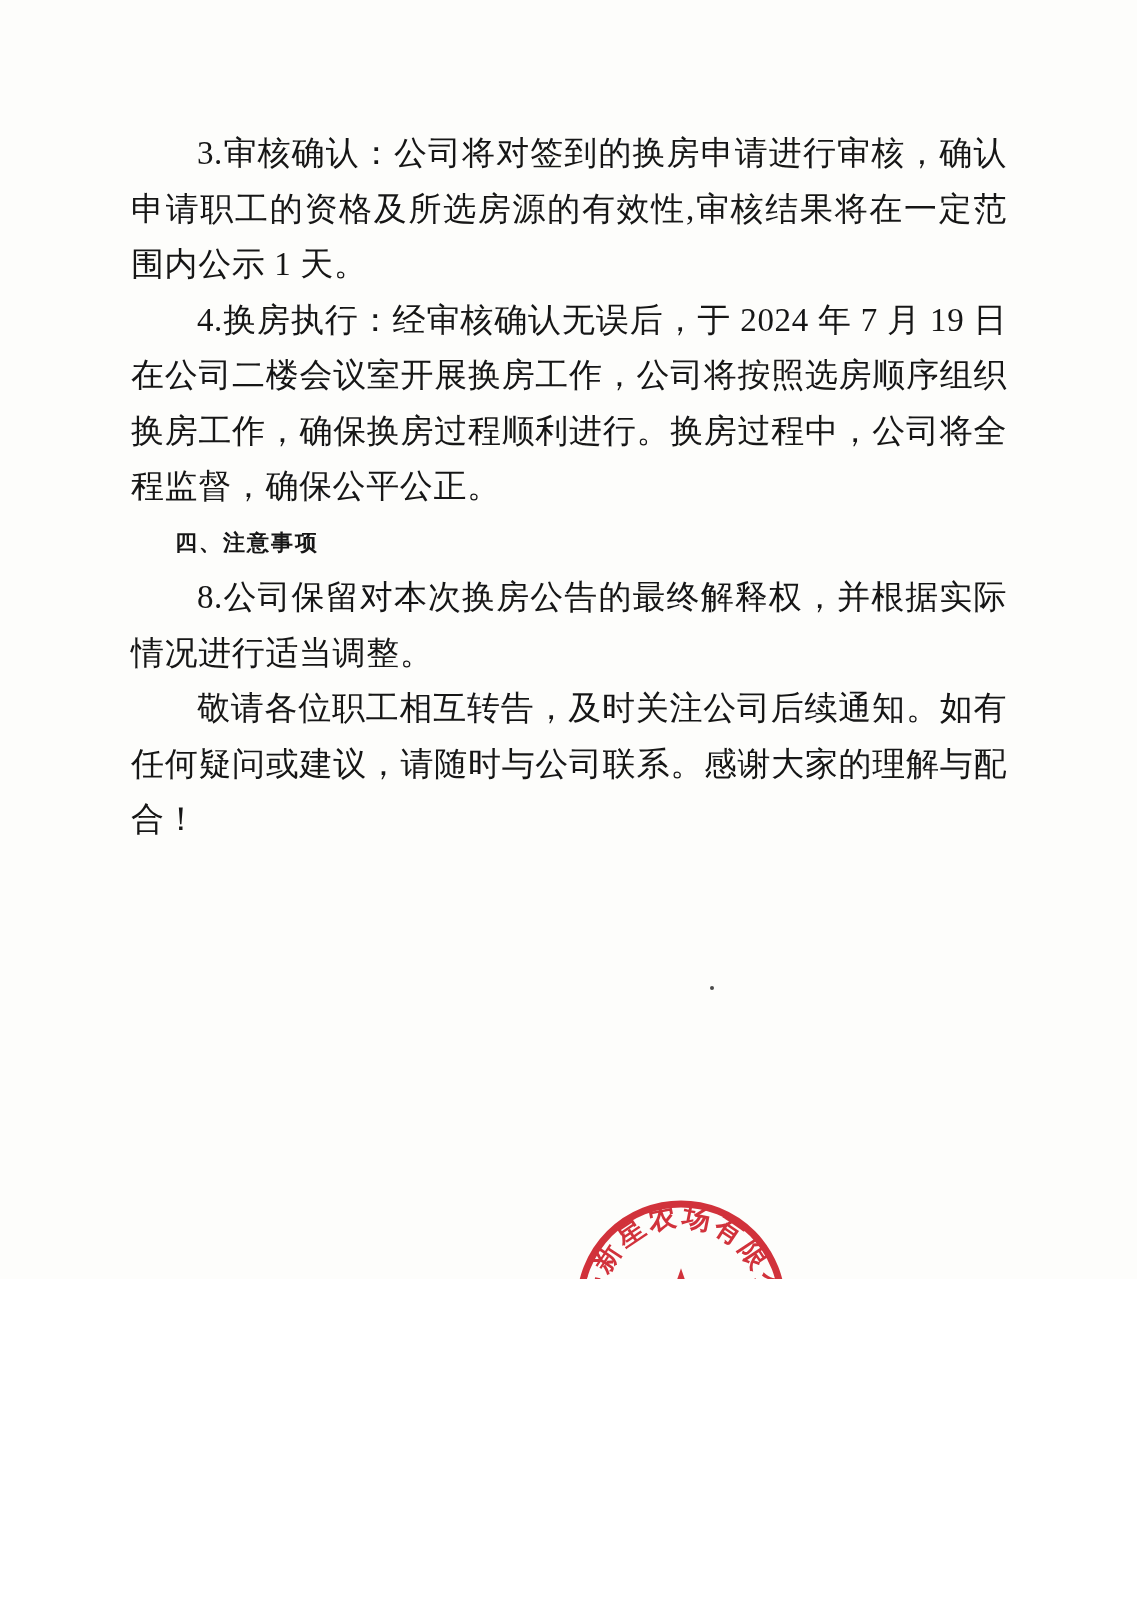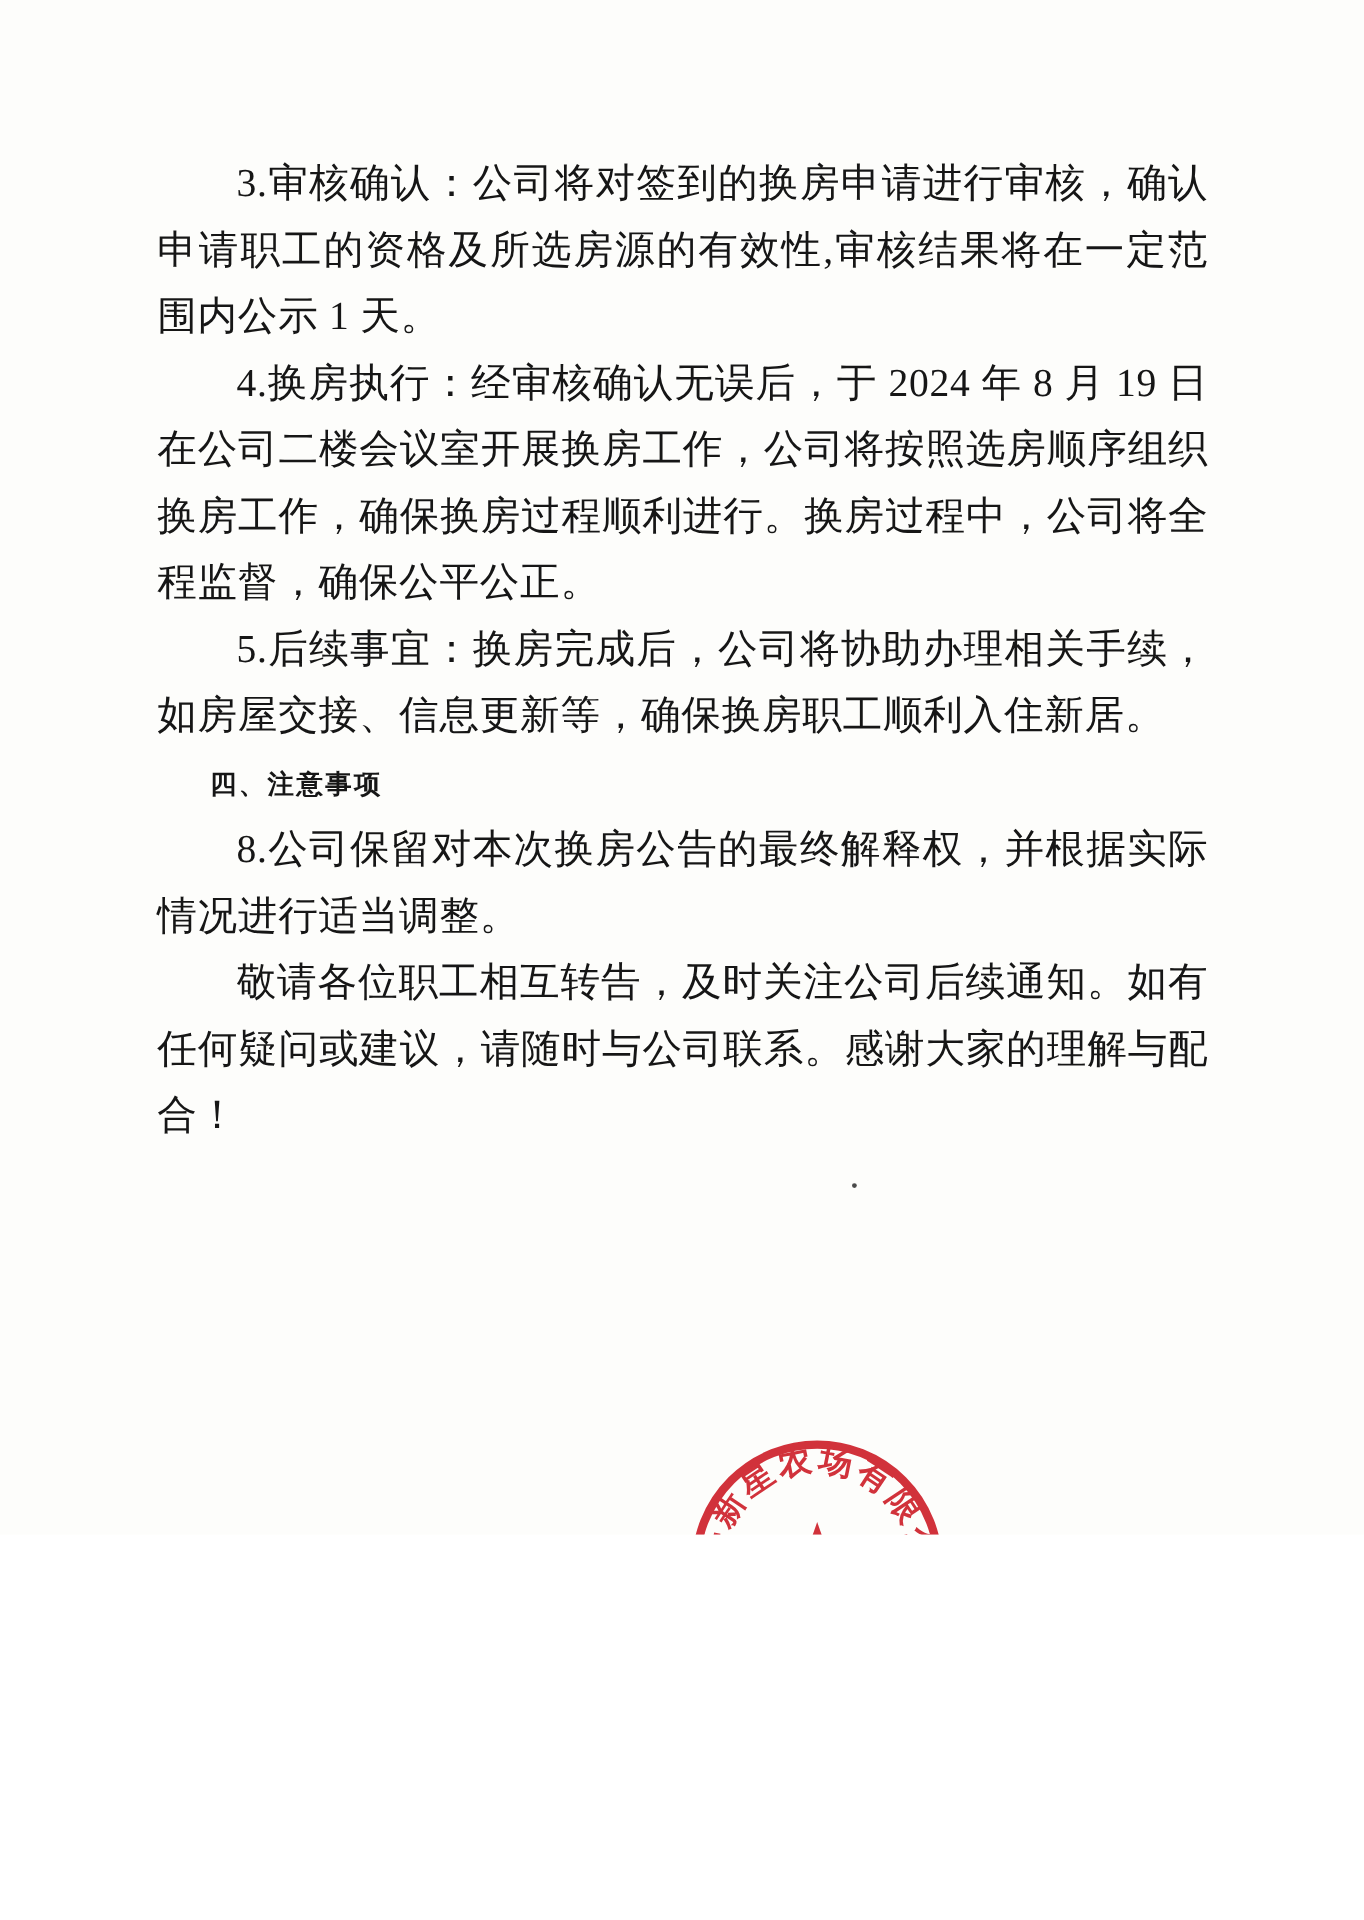--- a/index.html
+++ b/index.html
@@ -79,22 +79,21 @@
     background: #4a4a4a;
   }
 </style>
 </head>
 <body>
 
 <div class="page">
 
   <main class="content">
     <p class="para">3.审核确认：公司将对签到的换房申请进行审核，确认申请职工的资格及所选房源的有效性,审核结果将在一定范围内公示 1 天。</p>
-    <p class="para">4.换房执行：经审核确认无误后，于 2024 年 8 月 19 日在公司二楼会议室开展换房工作，公司将按照选房顺序组织换房工作，确保换房过程顺利进行。换房过程中，公司将全程监督，确保公平公正。</p>
-    <p class="para">5.后续事宜：换房完成后，公司将协助办理相关手续，如房屋交接、信息更新等，确保换房职工顺利入住新居。</p>
+    <p class="para">4.换房执行：经审核确认无误后，于 2024 年 7 月 19 日在公司二楼会议室开展换房工作，公司将按照选房顺序组织换房工作，确保换房过程顺利进行。换房过程中，公司将全程监督，确保公平公正。</p>
     <h2 class="heading">四、注意事项</h2>
     <p class="para">8.公司保留对本次换房公告的最终解释权，并根据实际情况进行适当调整。</p>
     <p class="para">敬请各位职工相互转告，及时关注公司后续通知。如有任何疑问或建议，请随时与公司联系。感谢大家的理解与配合！</p>
   </main>
 
   <div class="seal">
     <svg viewBox="0 0 220 220" width="218" height="218" xmlns="http://www.w3.org/2000/svg">
       <circle cx="110" cy="110" r="102" fill="none" stroke-width="7" stroke="#d0202b"></circle>
       <path id="sealArc" d="M 37.5 143.8 A 80 80 0 1 1 182.5 143.8" fill="none"></path>
       <text font-size="28" font-weight="bold" letter-spacing="3.5" font-family="Liberation Sans, DejaVu Sans, sans-serif" text-anchor="middle" fill="#d0202b">

